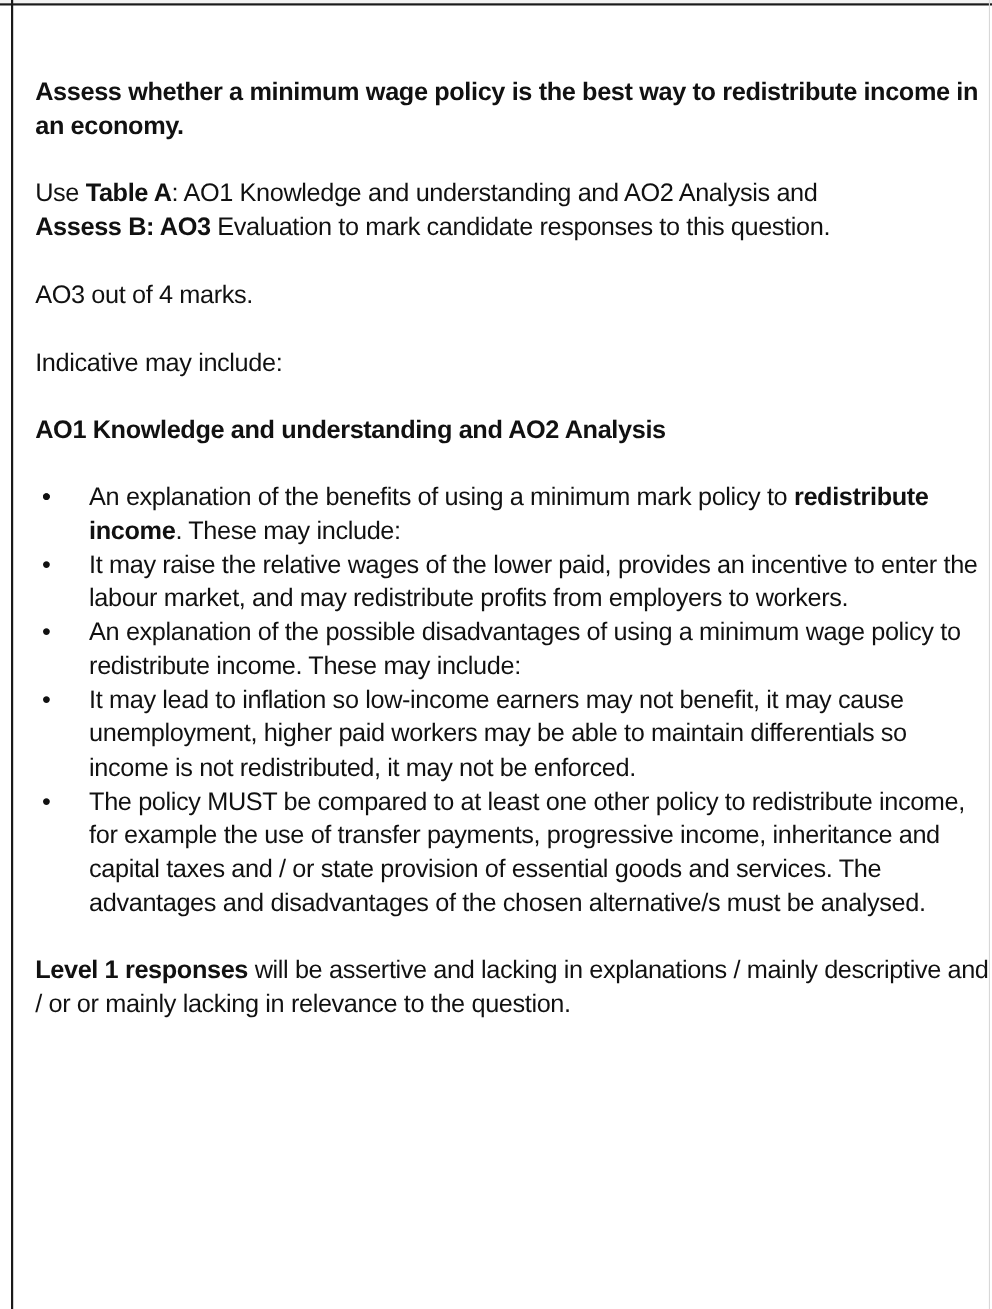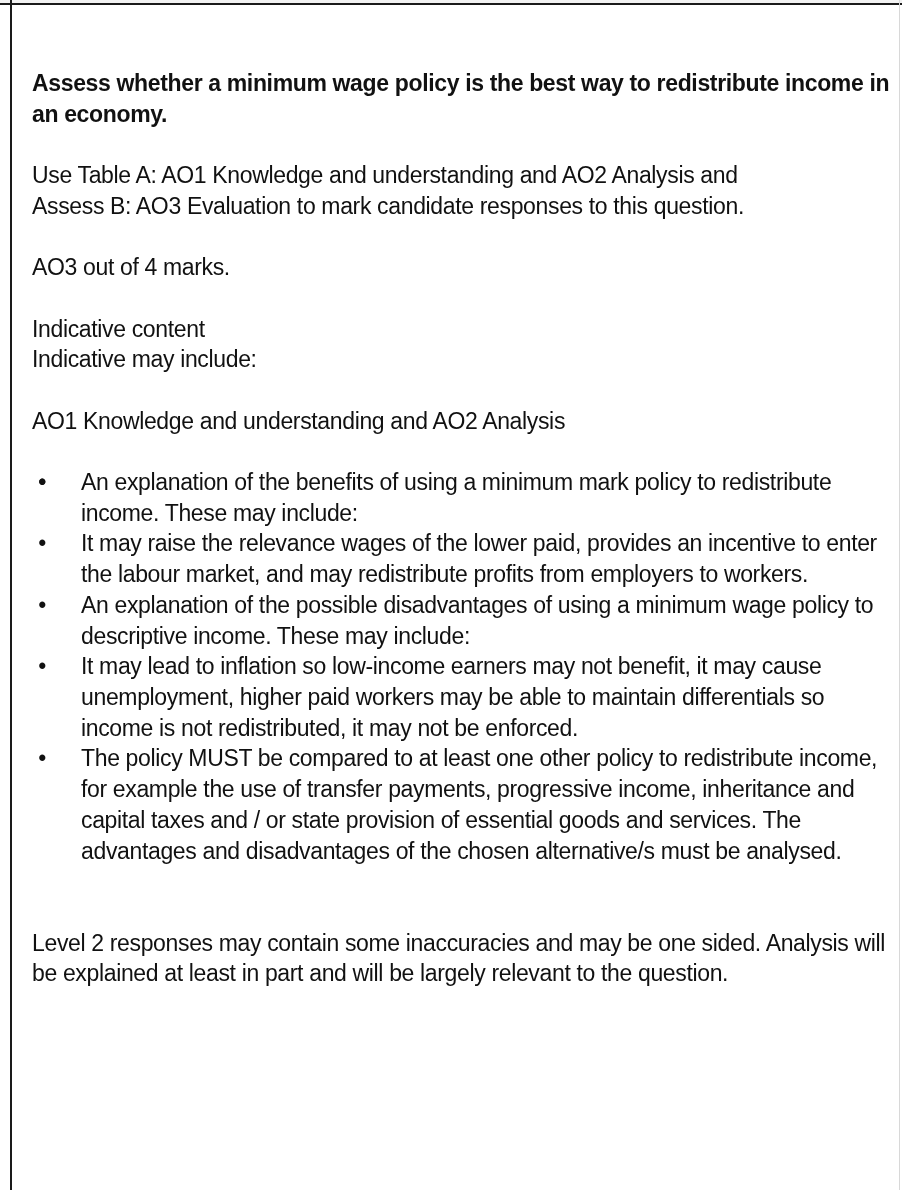--- a/index.html
+++ b/index.html
@@ -60,21 +60,21 @@
   .content p {
     margin: 0;
   }
   .gap {
     height: 30.7px;
   }
   .title {
     font-weight: bold;
   }
   b, .bold {
-    font-weight: normal;
+    font-weight: bold;
   }
   ul.points {
     list-style: none;
     margin: 0;
     padding: 0;
   }
   ul.points li {
     position: relative;
     padding-left: 49px;
   }
@@ -102,58 +102,57 @@
 
   <p>
     <span>Use </span><b>Table A</b><span>: AO1 Knowledge and understanding and AO2 Analysis and</span><br>
     <b>Assess B: AO3</b><span> Evaluation to mark candidate responses to this question.</span><br>
     <br>
     <span>AO3 out of 4 marks.</span>
   </p>
 
   <div class="gap"></div>
 
-  <p class="bold">Indicative content</p>
   <p>Indicative may include:</p>
 
   <div class="gap"></div>
 
   <p class="bold">AO1 Knowledge and understanding and AO2 Analysis</p>
 
   <div class="gap"></div>
 
   <ul class="points">
     <li>
       <span class="bullet">•</span>
     </li>
     <li>
       <span class="bullet">•</span>
       <span>An explanation of the benefits of using a minimum mark policy to </span><b>redistribute income</b><span>. These may include:</span>
     </li>
     <li>
       <span class="bullet">•</span>
-      <span>It may raise the relevance wages of the lower paid, provides an incentive to enter the labour market, and may redistribute profits from employers to workers.</span>
+      <span>It may raise the relative wages of the lower paid, provides an incentive to enter the labour market, and may redistribute profits from employers to workers.</span>
     </li>
     <li>
       <span class="bullet">•</span>
-      <span>An explanation of the possible disadvantages of using a minimum wage policy to descriptive income. These may include:</span>
+      <span>An explanation of the possible disadvantages of using a minimum wage policy to redistribute income. These may include:</span>
     </li>
     <li>
       <span class="bullet">•</span>
       <span>It may lead to inflation so low-income earners may not benefit, it may cause unemployment, higher paid workers may be able to maintain differentials so income is not redistributed, it may not be enforced.</span>
     </li>
     <li>
       <span class="bullet">•</span>
       <span>The policy MUST be compared to at least one other policy to redistribute income, for example the use of transfer payments, progressive income, inheritance and capital taxes and / or state provision of essential goods and services. The advantages and disadvantages of the chosen alternative/s must be analysed.</span>
     </li>
   </ul>
 
   <div class="gap"></div>
 
+  <p><b>Level 1 responses</b><span> will be assertive and lacking in explanations / mainly descriptive and / or or mainly lacking in relevance to the question.</span></p>
 
   <div class="gap"></div>
 
-  <p><b>Level 2 responses</b><span> may contain some inaccuracies and may be one sided. Analysis will be explained at least in part and will be largely relevant to the question.</span></p>
 
   <div class="gap"></div>
 
 
 </div>
 
 </body></html>

